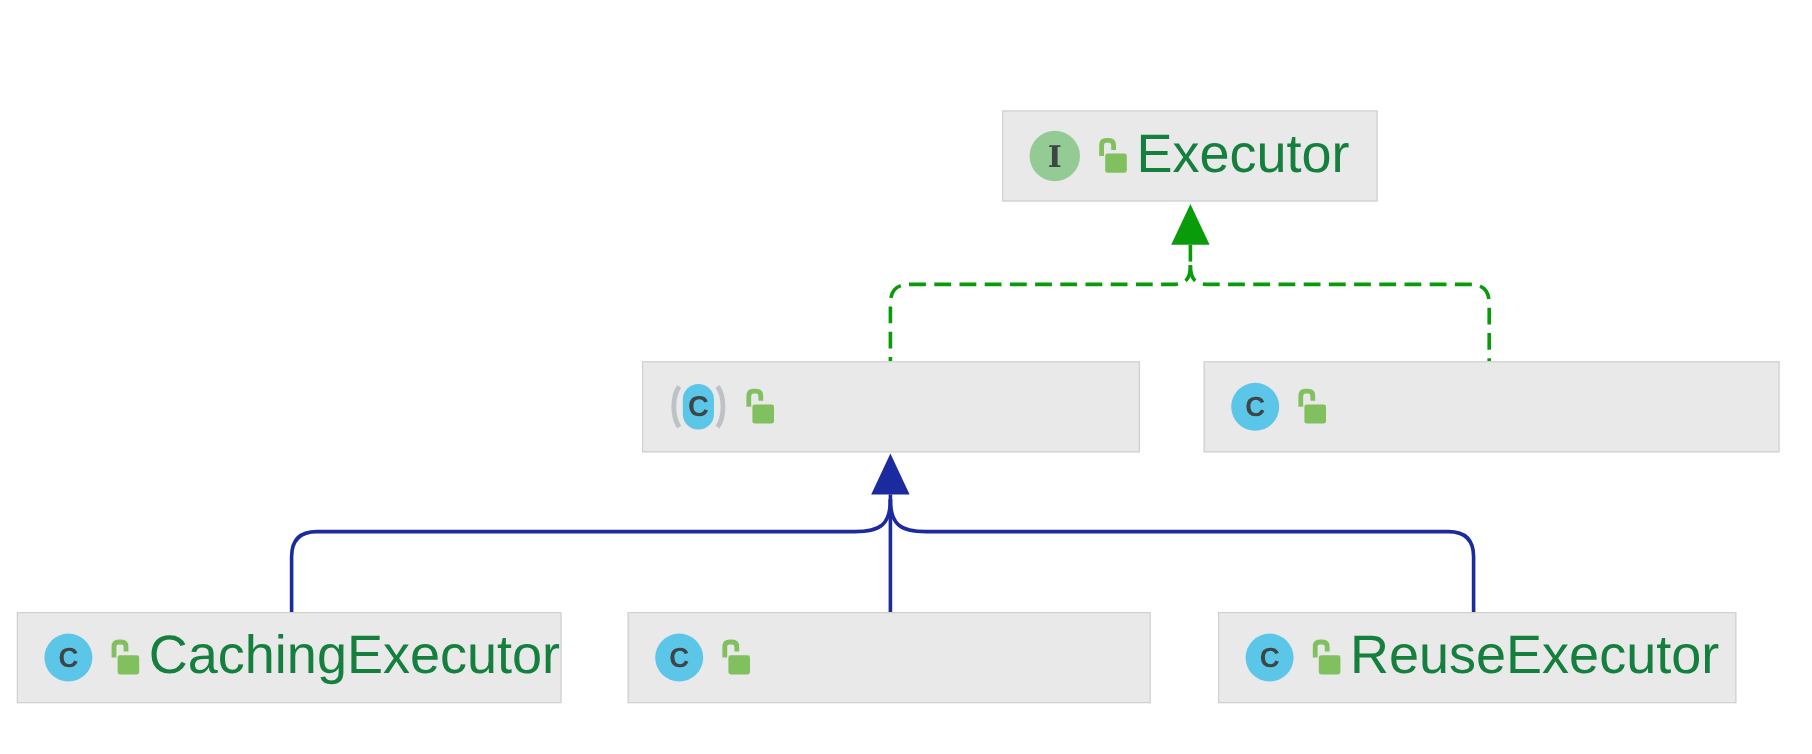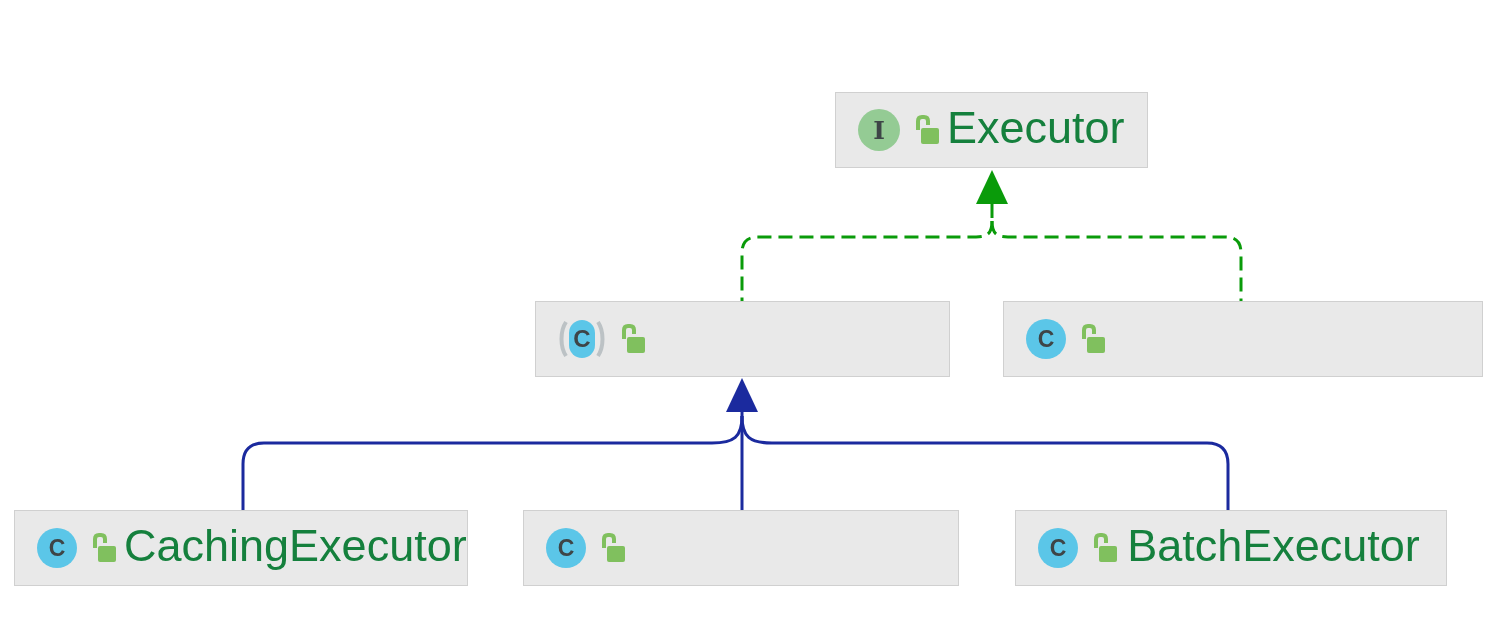--- a/index.html
+++ b/index.html
@@ -153,16 +153,16 @@
         <circle cx="22" cy="22" r="20" fill="#5bc6e8"></circle>
         <text x="22" y="30" text-anchor="middle" font-size="23" class="glyph-sans" fill="#3e4547">C</text>
       </svg>
     </span>
     <span class="icon">
       <svg width="32" height="36" viewBox="0 0 32 36">
         <path d="M7,18 L7,9 Q7,5 11,5 L13,5 Q17,5 17,9 L17,13" fill="none" stroke-width="4" stroke="#80c05e"></path>
         <rect x="10" y="16" width="18" height="16" rx="2" fill="#80c05e"></rect>
       </svg>
     </span>
-    <span class="label">BatchExecutor</span>
+    <span class="label">ReuseExecutor</span>
   </div>
 
 </div>
 
 </body></html>

